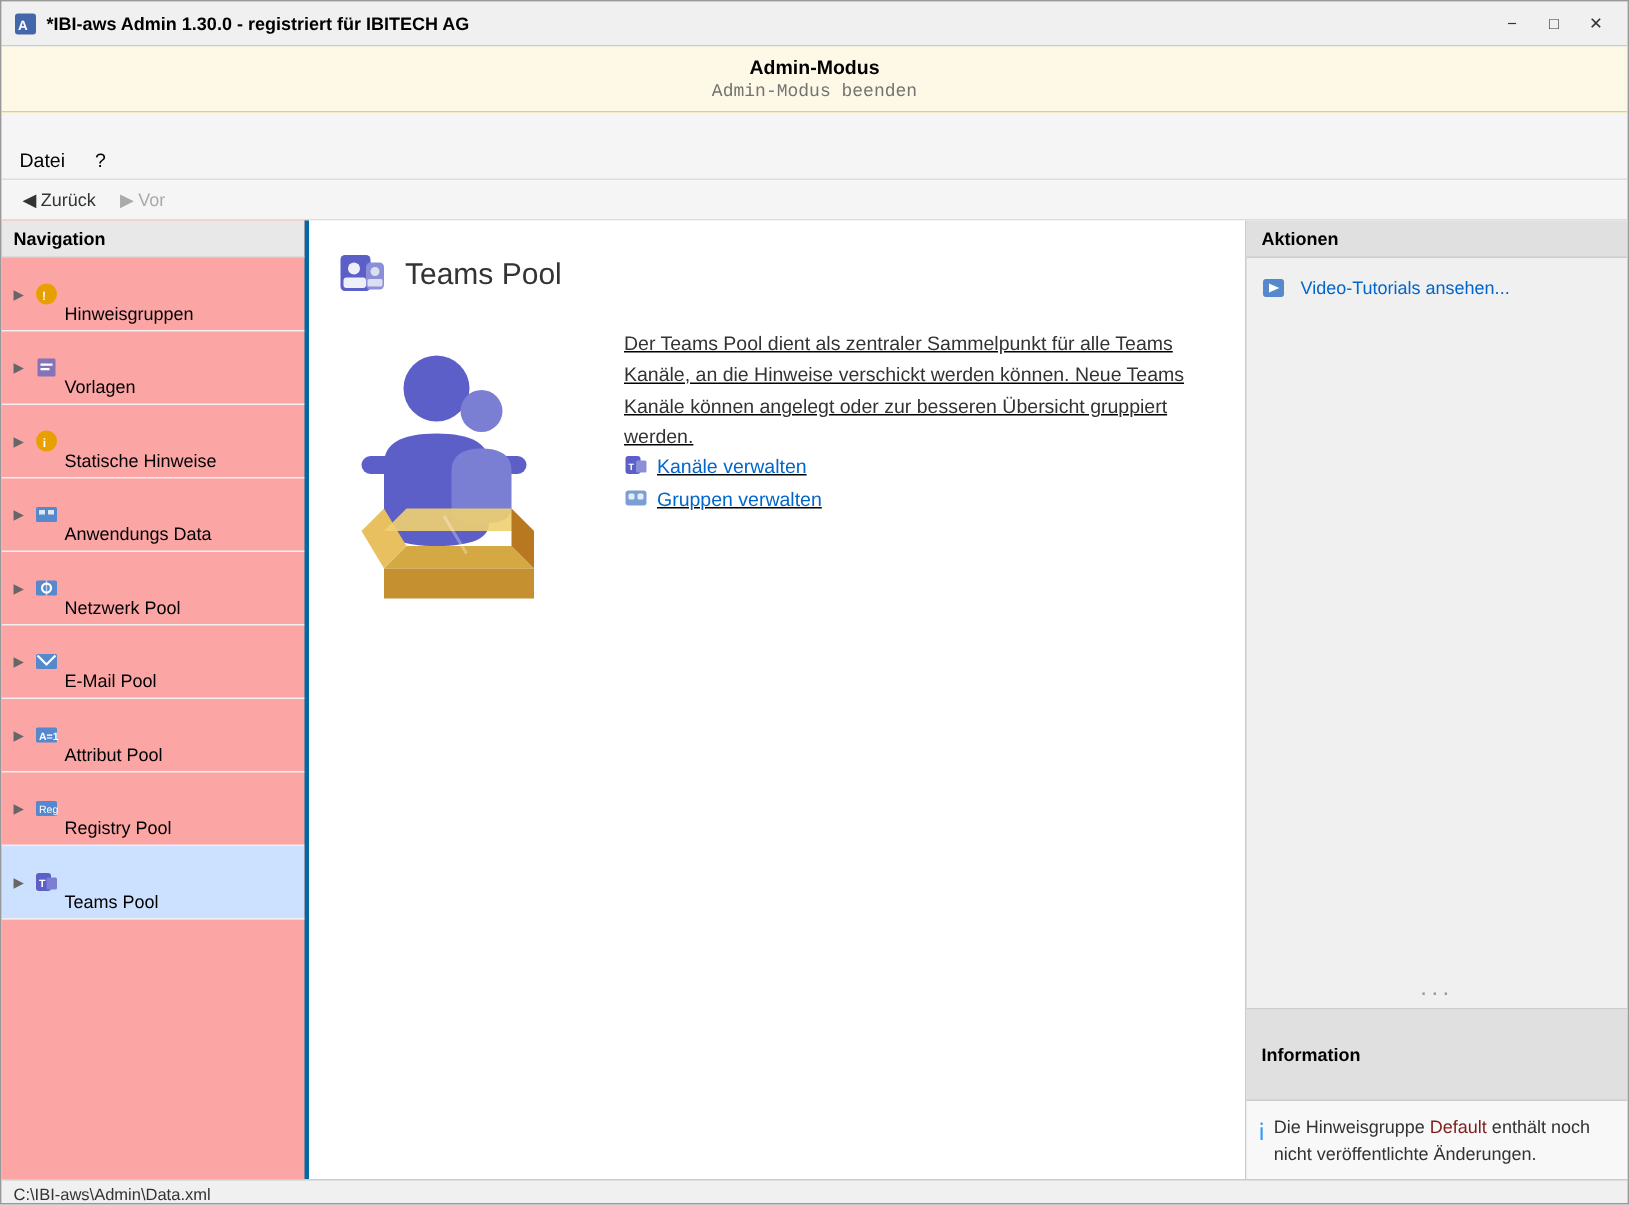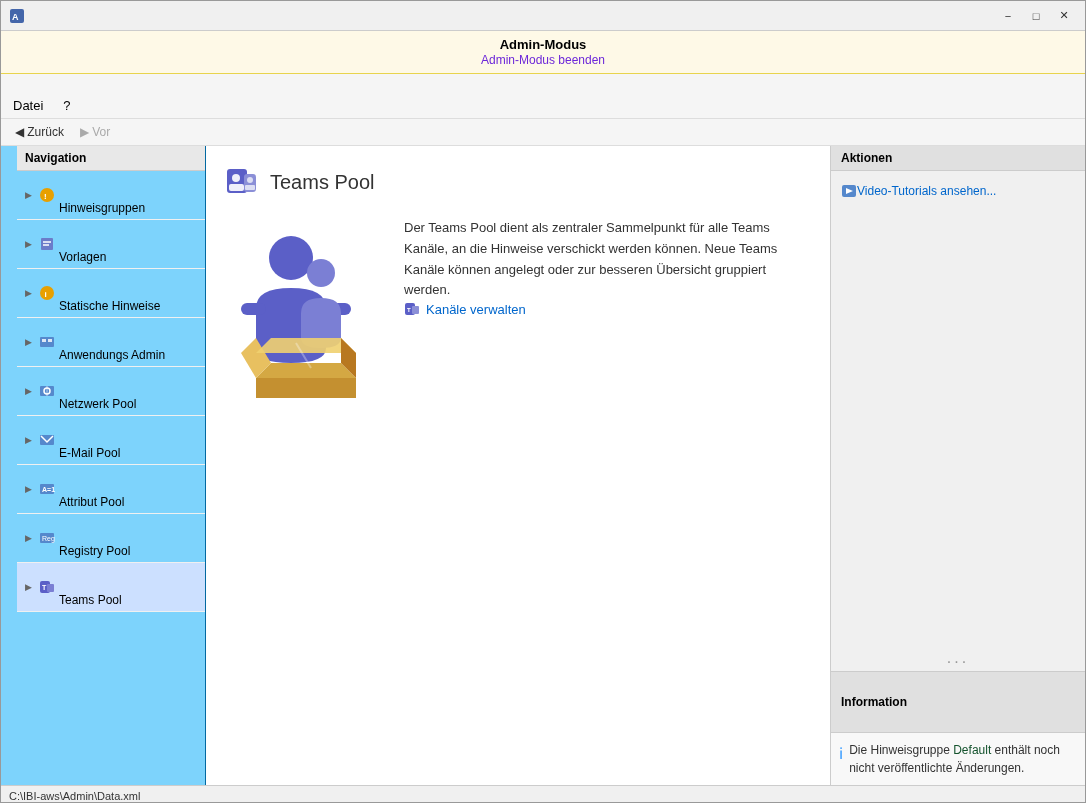--- a/index.html
+++ b/index.html
@@ -57,24 +57,25 @@
       background: #fef9e7;
       border-bottom: 1px solid #e8d44d;
       padding: 6px 12px;
       text-align: center;
     }
     .admin-bar-title {
       font-weight: bold;
       font-size: 13px;
     }
     .admin-bar-link {
-      color: #6d28d9;
+      color: #737373;
       font-size: 12px;
       text-decoration: none;
       cursor: pointer;
+      font-family: Liberation Mono, monospace;
     }
 
     
     .menu-bar {
       background: #f5f5f5;
       border-bottom: 1px solid #ddd;
       padding: 3px 8px;
       display: flex;
       gap: 12px;
       align-items: center;
@@ -111,25 +112,24 @@
 
     
     .main-layout {
       display: flex;
       height: calc(803px - 30px - 52px - 28px - 30px - 24px);
     }
 
     
     .sidebar {
       width: 205px;
-      background: #7dd3fc;
-      border-right: 1px solid #0369a1;
+      background: #fca5a5;
+      border-right: 3px solid #0369a1;
       overflow-y: auto;
       flex-shrink: 0;
-      padding-left: 16px;
     }
     .sidebar-header {
       background: #e8e8e8;
       padding: 5px 8px;
       font-weight: bold;
       font-size: 12px;
       border-bottom: 1px solid #ccc;
     }
     .nav-item {
       display: flex;
@@ -166,21 +166,22 @@
       gap: 12px;
       margin-bottom: 20px;
     }
     .content-title {
       font-size: 20px;
       font-weight: normal;
       color: #333;
     }
     .content-body {
       display: flex;
-      gap: 8px;
+      gap: 20px;
+      text-decoration: underline;
     }
     .content-illustration {
       width: 170px;
       flex-shrink: 0;
     }
     .content-text {
       flex: 1;
       font-size: 13px;
       color: #333;
       line-height: 1.6;
@@ -211,21 +212,21 @@
       font-size: 12px;
       font-weight: bold;
       border-bottom: 1px solid #ccc;
     }
     .right-section-content {
       padding: 8px;
     }
     .right-link {
       display: flex;
       align-items: center;
-      gap: 0;
+      gap: 10px;
       color: #0066cc;
       cursor: pointer;
       font-size: 12px;
       padding: 4px 2px;
       text-decoration: none;
     }
     .right-panel-spacer {
       flex: 1;
     }
     .info-section {
@@ -249,21 +250,21 @@
       font-size: 16px;
       flex-shrink: 0;
       margin-top: 1px;
     }
     .info-text {
       font-size: 12px;
       color: #333;
       line-height: 1.5;
     }
     .info-link {
-      color: #14532d;
+      color: #7f1d1d;
       cursor: pointer;
       text-decoration: none;
       margin-top: 45px;
     }
 
     
     .status-bar {
       height: 24px;
       background: #f0f0f0;
       border-top: 1px solid #ccc;
@@ -303,20 +304,21 @@
   </style>
 </head>
 <body>
 
 <div class="title-bar">
   <div class="title-bar-left">
     <svg class="title-bar-icon" viewBox="0 0 16 16">
       <rect x="1" y="1" width="14" height="14" rx="2" fill="#4466aa"></rect>
       <text x="3" y="12" font-size="9" fill="white" font-weight="bold">A</text>
     </svg>
+    <span>*IBI-aws Admin 1.30.0 - registriert für IBITECH AG</span>
   </div>
   <div class="title-bar-controls">
     <button class="title-btn">−</button>
     <button class="title-btn">□</button>
     <button class="title-btn close">✕</button>
   </div>
 </div>
 
 <div class="admin-bar">
   <div class="admin-bar-title">Admin-Modus</div>
@@ -372,21 +374,21 @@
       <span class="nav-label">Statische Hinweise</span>
     </div>
 
     <div class="nav-item">
       <span class="chevron">▶</span>
       <svg class="nav-icon" viewBox="0 0 16 16">
         <rect x="1" y="3" width="14" height="10" rx="1" fill="#5588cc"></rect>
         <rect x="3" y="5" width="4" height="3" fill="white" opacity="0.8"></rect>
         <rect x="9" y="5" width="4" height="3" fill="white" opacity="0.8"></rect>
       </svg>
-      <span class="nav-label">Anwendungs Admin</span>
+      <span class="nav-label">Anwendungs Data</span>
     </div>
 
     <div class="nav-item">
       <span class="chevron">▶</span>
       <svg class="nav-icon" viewBox="0 0 16 16">
         <rect x="1" y="3" width="14" height="10" rx="1" fill="#5588cc"></rect>
         <circle cx="8" cy="8" r="3" fill="none" stroke="white" stroke-width="1.5"></circle>
         <line x1="8" y1="3" x2="8" y2="13" stroke="white" stroke-width="1" opacity="0.6"></line>
       </svg>
       <span class="nav-label">Netzwerk Pool</span>
@@ -478,20 +480,28 @@
 
         <a class="content-link">
           <svg class="link-icon-small" viewBox="0 0 16 16">
             <rect x="1" y="2" width="10" height="12" rx="2" fill="#5b5fc7"></rect>
             <text x="3" y="11" font-size="6" fill="white" font-weight="bold">T</text>
             <rect x="8" y="5" width="7" height="8" rx="1" fill="#8b8fd7"></rect>
           </svg>
           <span>Kanäle verwalten</span>
         </a>
 
+        <a class="content-link">
+          <svg class="link-icon-small" viewBox="0 0 16 16">
+            <rect x="1" y="3" width="14" height="10" rx="2" fill="#7b9fd4"></rect>
+            <rect x="3" y="5" width="4" height="4" rx="1" fill="white" opacity="0.8"></rect>
+            <rect x="9" y="5" width="4" height="4" rx="1" fill="white" opacity="0.8"></rect>
+          </svg>
+          <span>Gruppen verwalten</span>
+        </a>
       </div>
     </div>
   </div>
 
   <div class="right-panel">
     <div class="right-section-header">Aktionen</div>
     <div class="right-section-content">
       <a class="right-link">
         <svg width="16" height="16" viewBox="0 0 16 16">
           <rect x="1" y="2" width="14" height="12" rx="2" fill="#5588cc"></rect>

